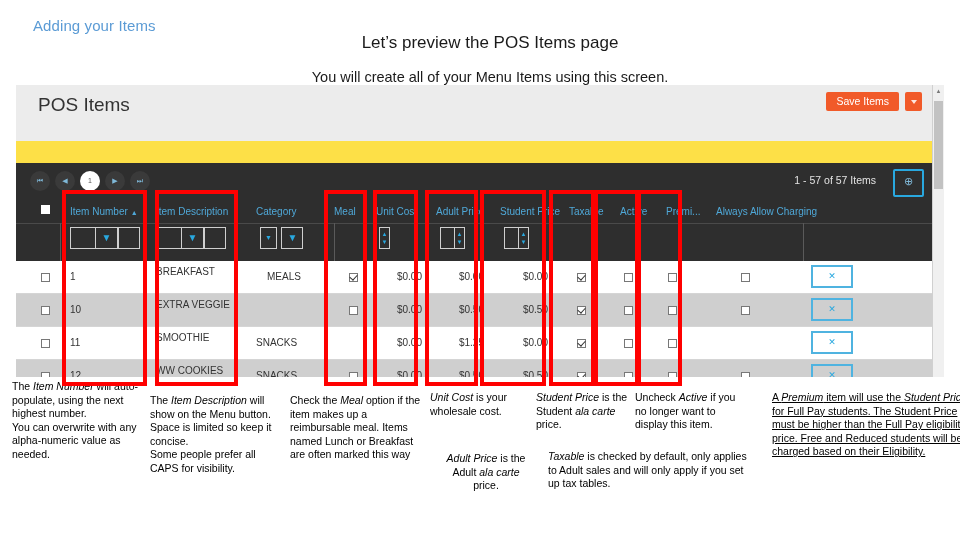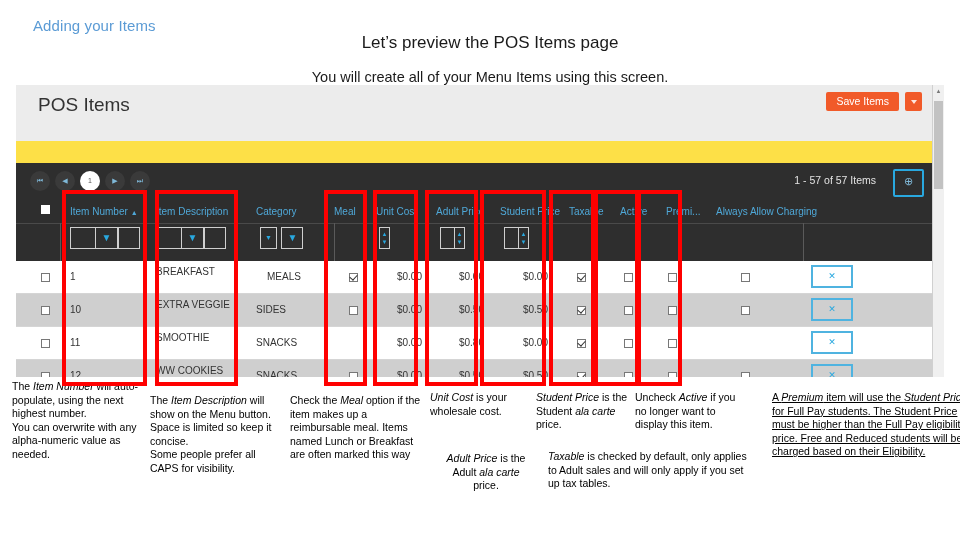--- a/index.html
+++ b/index.html
@@ -238,39 +238,38 @@
             <div class="cell center" style="left: 556px; width: 18px;"><span class="cb checked"></span></div>
             <div class="cell center" style="left: 603px; width: 18px;"><span class="cb"></span></div>
             <div class="cell center" style="left: 647px; width: 18px;"><span class="cb"></span></div>
             <div class="cell center" style="left: 720px; width: 18px;"><span class="cb"></span></div>
             <div class="delbtn" style="left: 795px;">✕</div>
           </div>
           <div class="trow alt">
             <div class="cell center" style="left: 20px; width: 18px;"><span class="cb"></span></div>
             <div class="cell " style="left: 54px; width: 80px;">10</div>
             <div class="cell two-line" style="left: 140px; width: 98px;">EXTRA VEGGIE</div>
-            <div class="cell " style="left: 240px; width: 70px;">SIDES</div>
             <div class="cell center" style="left: 328px; width: 18px;"><span class="cb"></span></div>
             <div class="cell right" style="left: 350px; width: 56px;">$0.00</div>
             <div class="cell right" style="left: 412px; width: 56px;">$0.50</div>
             <div class="cell right" style="left: 474px; width: 58px;">$0.50</div>
             <div class="cell center" style="left: 556px; width: 18px;"><span class="cb checked"></span></div>
             <div class="cell center" style="left: 603px; width: 18px;"><span class="cb"></span></div>
             <div class="cell center" style="left: 647px; width: 18px;"><span class="cb"></span></div>
             <div class="cell center" style="left: 720px; width: 18px;"><span class="cb"></span></div>
             <div class="delbtn" style="left: 795px;">✕</div>
           </div>
           <div class="trow">
             <div class="cell center" style="left: 20px; width: 18px;"><span class="cb"></span></div>
             <div class="cell " style="left: 54px; width: 80px;">11</div>
             <div class="cell two-line" style="left: 140px; width: 74px;">SMOOTHIE</div>
             <div class="cell " style="left: 240px; width: 70px;">SNACKS</div>
             <div class="cell center" style="left: 328px; width: 18px;"><span class="cb" style="visibility: hidden;"></span></div>
             <div class="cell right" style="left: 350px; width: 56px;">$0.00</div>
-            <div class="cell right" style="left: 412px; width: 56px;">$0.80</div>
+            <div class="cell right" style="left: 412px; width: 56px;">$1.25</div>
             <div class="cell right" style="left: 474px; width: 58px;">$0.00</div>
             <div class="cell center" style="left: 556px; width: 18px;"><span class="cb checked"></span></div>
             <div class="cell center" style="left: 603px; width: 18px;"><span class="cb"></span></div>
             <div class="cell center" style="left: 647px; width: 18px;"><span class="cb"></span></div>
             <div class="cell center" style="left: 720px; width: 18px;"><span class="cb" style="visibility: hidden;"></span></div>
             <div class="delbtn" style="left: 795px;">✕</div>
           </div>
           <div class="trow alt">
             <div class="cell center" style="left: 20px; width: 18px;"><span class="cb"></span></div>
             <div class="cell " style="left: 54px; width: 80px;">12</div>

